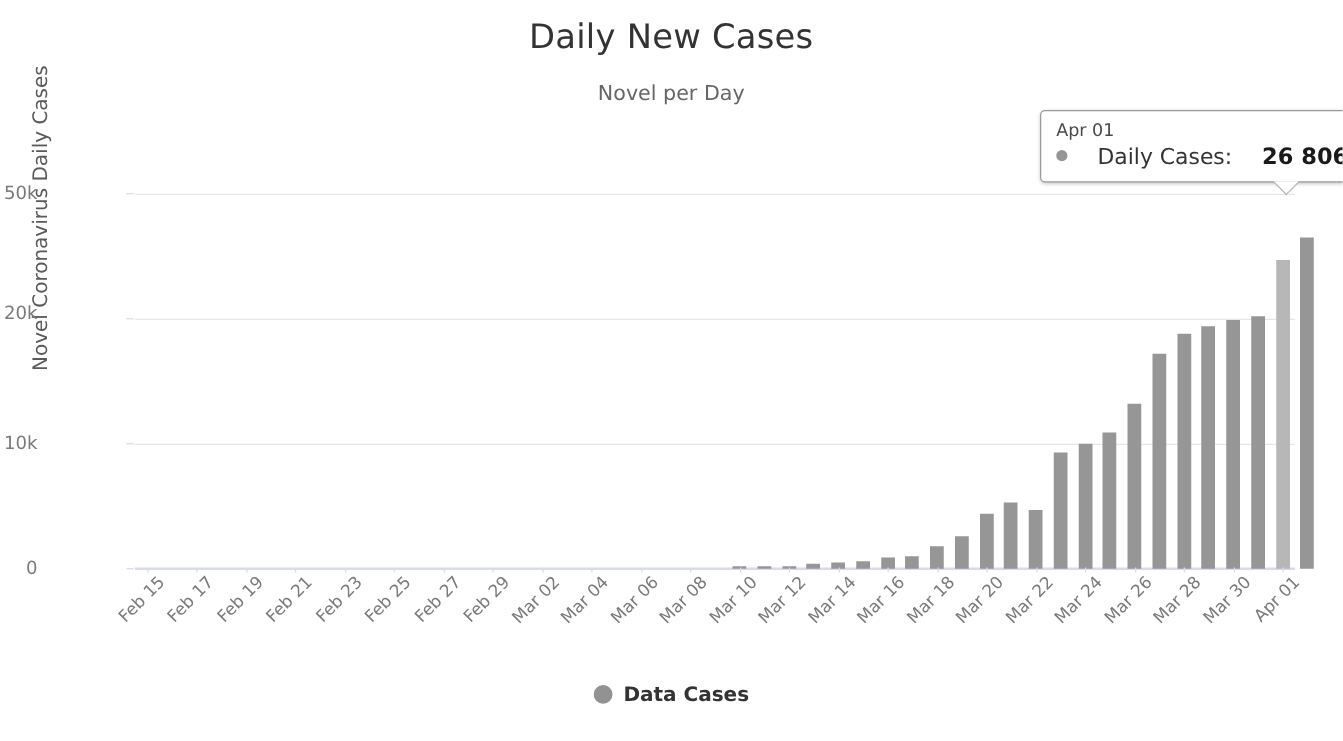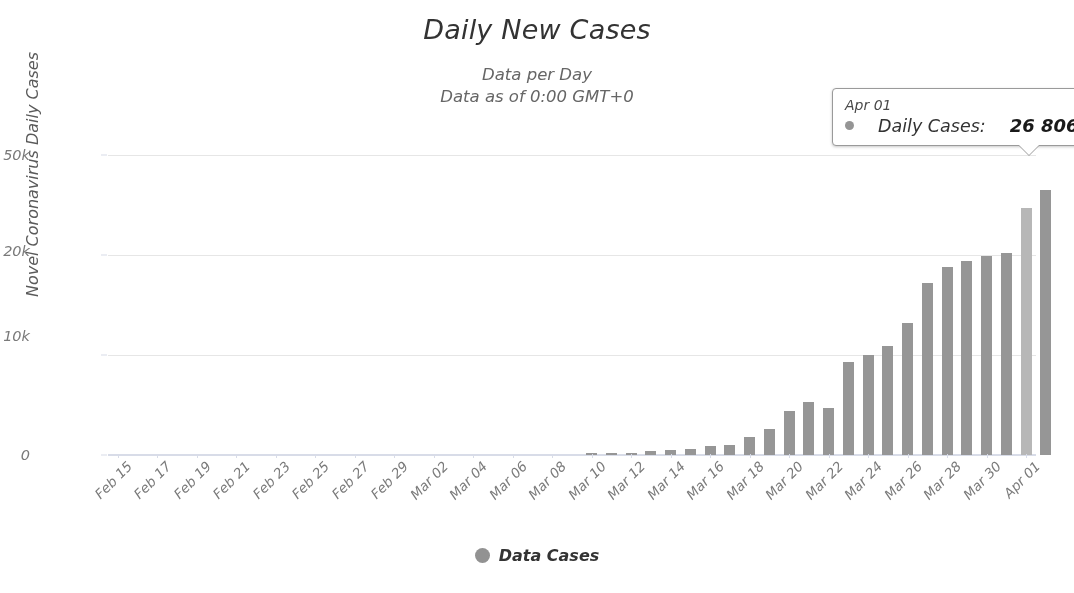--- a/index.html
+++ b/index.html
@@ -11,21 +11,20 @@
     width: 1074px;
     height: 593px;
     font-family: "DejaVu Sans", "Liberation Sans", sans-serif;
     position: relative;
     overflow: hidden;
     color: #333;
   }
   #chart-root {
     position: absolute;
     inset: 0;
-    font-style: italic;
   }
   .chart-title {
     position: absolute;
     top: 14px;
     left: 0;
     width: 1074px;
     text-align: center;
     font-size: 27px;
     font-weight: 400;
     color: #333333;
@@ -214,30 +213,29 @@
   }
 </style>
 </head>
 <body>
 
 <div id="chart-root">
 
   <div class="chart-title">Daily New Cases</div>
 
   <div class="chart-subtitle">
-    <div>Data per Day</div>
-    <div>Data as of 0:00 GMT+0</div>
+    <div>Novel per Day</div>
   </div>
 
   <div class="y-axis-title">Novel Coronavirus Daily Cases</div>
 
   <div id="y-axis">
       <div class="ytick" style="top: 455px;">0</div>
       <div class="ytick-mark" style="top: 455px;"></div>
-      <div class="ytick" style="top: 336px;">10k</div>
+      <div class="ytick" style="top: 355px;">10k</div>
       <div class="ytick-mark" style="top: 355px;"></div>
       <div class="ytick" style="top: 251px;">20k</div>
       <div class="ytick-mark" style="top: 255px;"></div>
       <div class="ytick" style="top: 155px;">50k</div>
       <div class="ytick-mark" style="top: 155px;"></div>
     </div>
 
   <div class="plot-area">
     <div id="gridlines">
         <div class="gridline" style="top: 220px;"></div>

